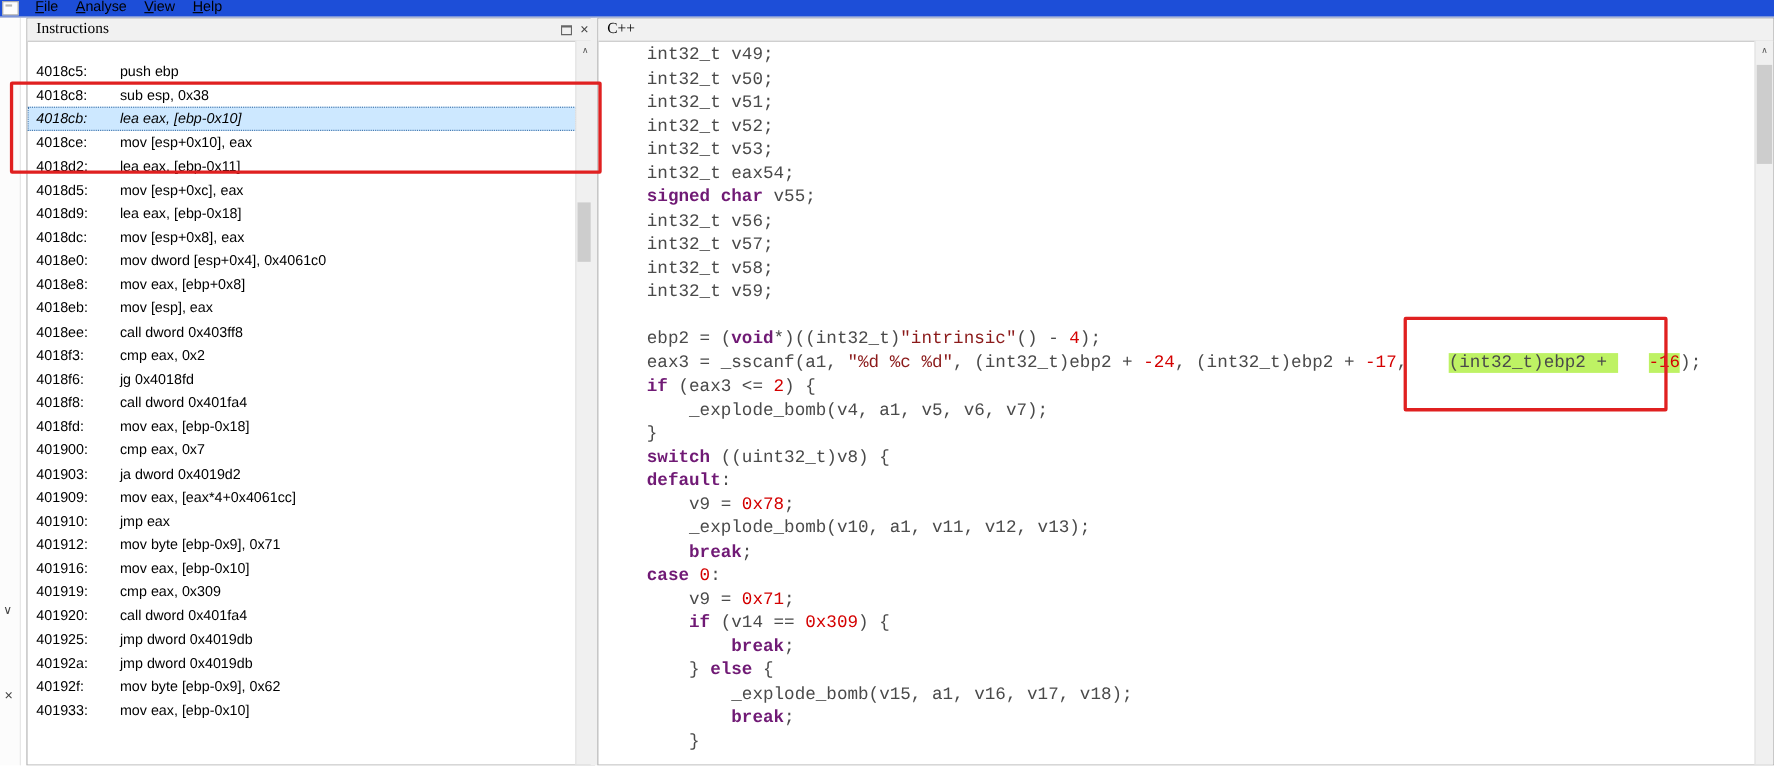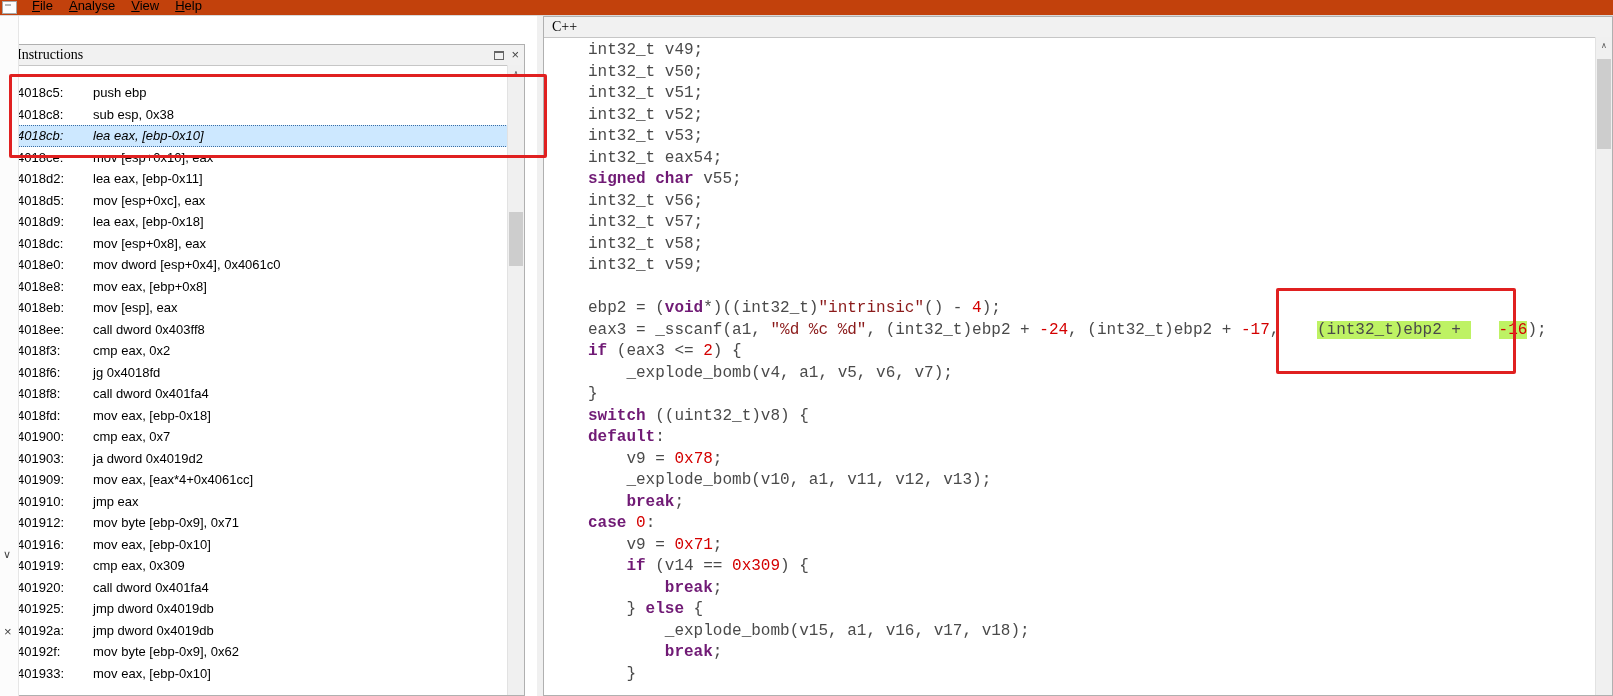--- a/index.html
+++ b/index.html
@@ -4,36 +4,36 @@
 <style>
   * { box-sizing: content-box; }
   html,body { margin:0; padding:0; }
   body {
     width:1613px; height:696px; overflow:hidden; background:#ffffff;
     font-family:"Liberation Sans", sans-serif; position:relative;
   }
   
   .menubar {
     position:absolute; left:0; top:0; right:0; height:15px;
-    background:#c2410c; border-bottom:1px solid #d9d9d9;
+    background:#1d4ed8; border-bottom:1px solid #d9d9d9;
     display:flex; align-items:flex-start; padding-left:24px; overflow:hidden; z-index:3;
   }
   .menu-item { font-size:13px; line-height:18px; margin-top:-3px; padding:0 8px; color:#000; cursor:default; }
   .accel { text-decoration:underline; }
   .corner-icon { position:absolute; left:2px; top:1px; width:13px; height:11px; border:1px solid #a8a8a8; background:#fdfdfd; }
   .corner-icon::after { content:""; position:absolute; left:2px; top:2px; width:6px; height:2px; background:#b5b5b5; }
 
   
   .left-strip { position:absolute; left:0; top:16px; bottom:0; width:18px; background:#fcfcfc; border-right:1px solid #e6e6e6; z-index:1; }
   .strip-chevron { position:absolute; left:3px; top:532px; font-size:11px; color:#444; }
   .strip-close   { position:absolute; left:4px; top:608px; font-size:13px; color:#444; }
 
   
   .dock { position:absolute; top:16px; bottom:0; background:#fff; border:1px solid #b0b0b0; }
-  .dock-instructions { left:8px; width:515px;margin-top:28px; }
+  .dock-instructions { left:24px; width:515px; }
   .splitter { position:absolute; left:537px; width:6px; top:16px; bottom:0; background:#f0f0f0; }
   .dock-cpp { left:543px; width:1068px; }
 
   .dock-title {
     height:20px; background:#f1f1f1; border-bottom:1px solid #c6c6c6;
     display:flex; align-items:center; padding:0 5px 0 8px;
     font-family:"Liberation Serif", serif; font-size:14px; color:#000;
   }
   .dock-title-text { flex:1; }
   .dock-btns { display:flex; align-items:center; gap:7px; }

